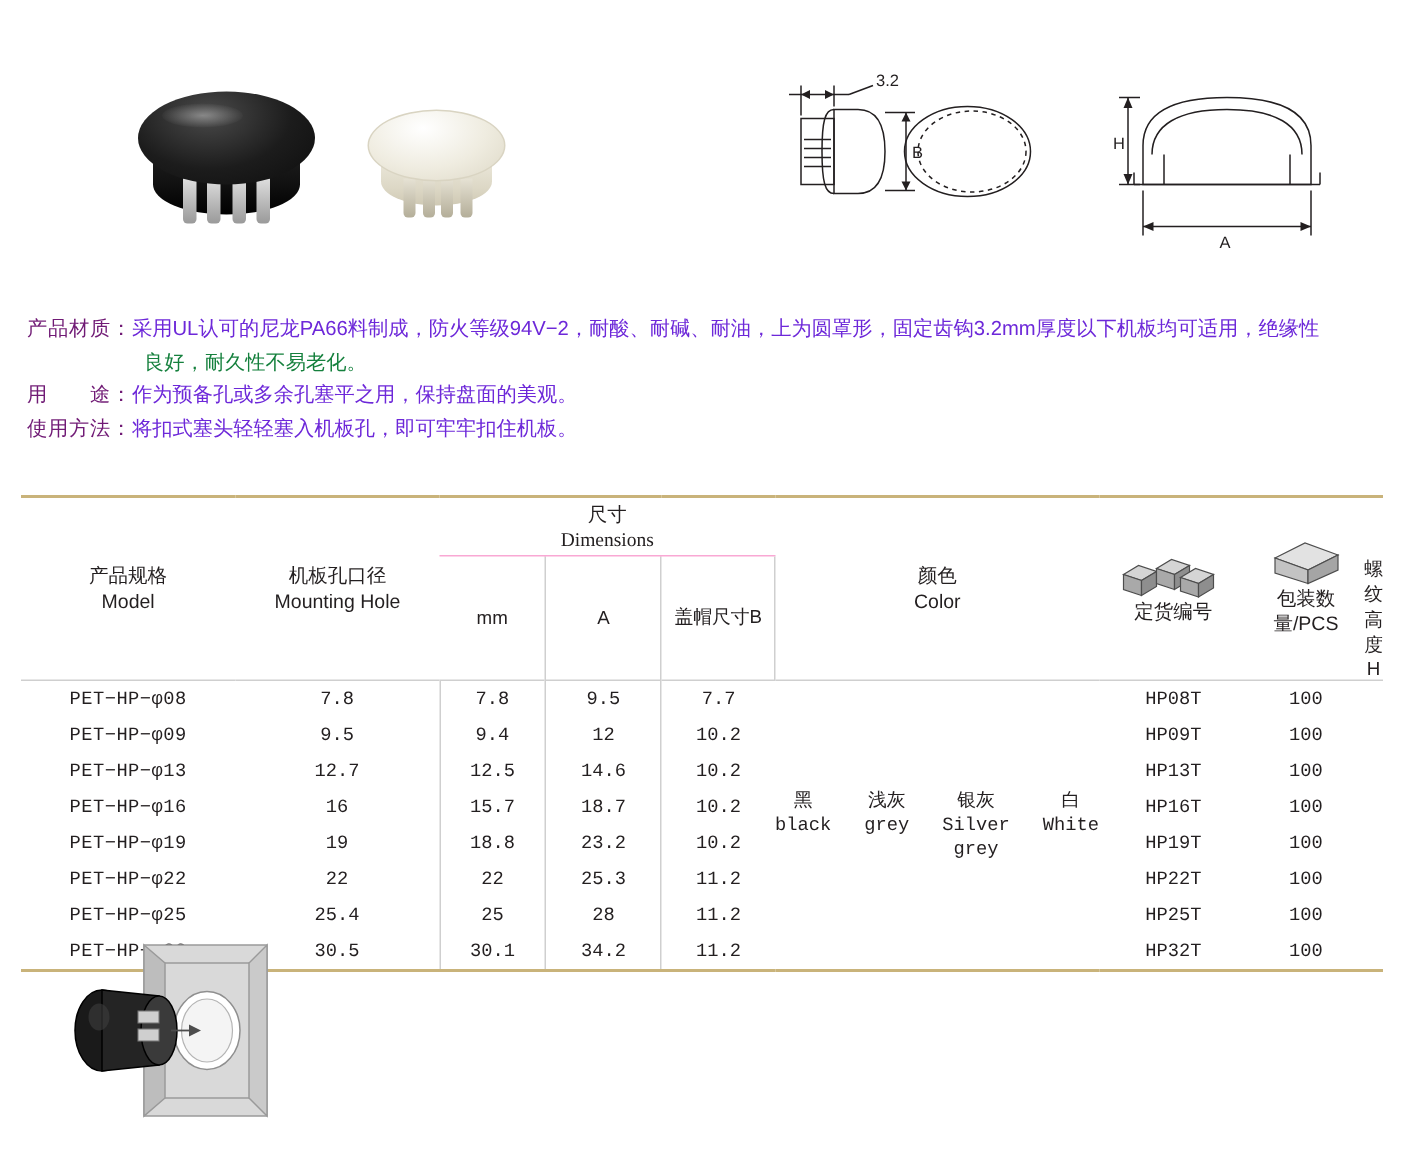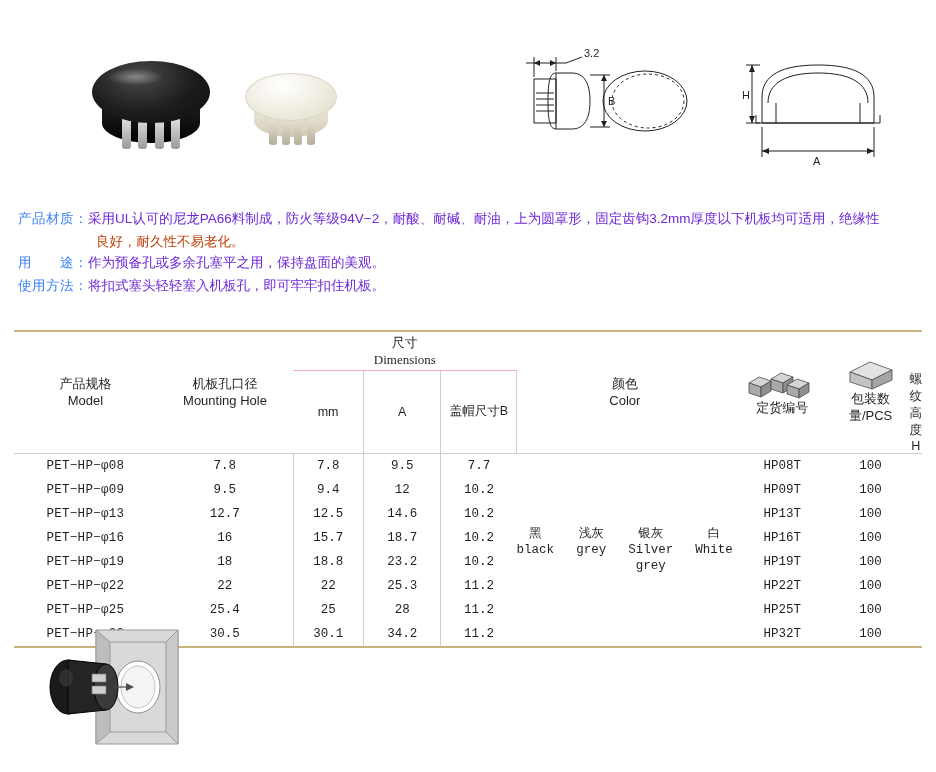--- a/index.html
+++ b/index.html
@@ -129,32 +129,32 @@
     width: 900px;
     font-size: 13.5px;
     line-height: 21px;
   }
   .spec-row {
     display: flex;
     align-items: flex-start;
     margin-bottom: 2px;
   }
   .spec-label {
-    color: #3b82f6;
+    color: #701a75;
     white-space: nowrap;
     flex: 0 0 auto;
     letter-spacing: 0.5px;
   }
   .spec-text {
     color: #6d28d9;
     flex: 1 1 auto;
   }
   .spec-cont {
     padding-left: 78px;
-    color: #c2410c;
+    color: #15803d;
   }
 
   
   .table-wrap {
     position: absolute;
     left: 14px;
     top: 330px;
     width: 908px;
   }
   table.spec-table {
@@ -439,21 +439,21 @@
         <td class="model-cell">PET−HP−φ16</td>
         <td>16</td>
         <td class="vline-l vline-r">15.7</td>
         <td class="vline-r">18.7</td>
         <td>10.2</td>
         <td>HP16T</td>
         <td>100</td>
       </tr>
       <tr class="data-row">
         <td class="model-cell">PET−HP−φ19</td>
-        <td>18</td>
+        <td>19</td>
         <td class="vline-l vline-r">18.8</td>
         <td class="vline-r">23.2</td>
         <td>10.2</td>
         <td>HP19T</td>
         <td>100</td>
       </tr>
       <tr class="data-row">
         <td class="model-cell">PET−HP−φ22</td>
         <td>22</td>
         <td class="vline-l vline-r">22</td>

